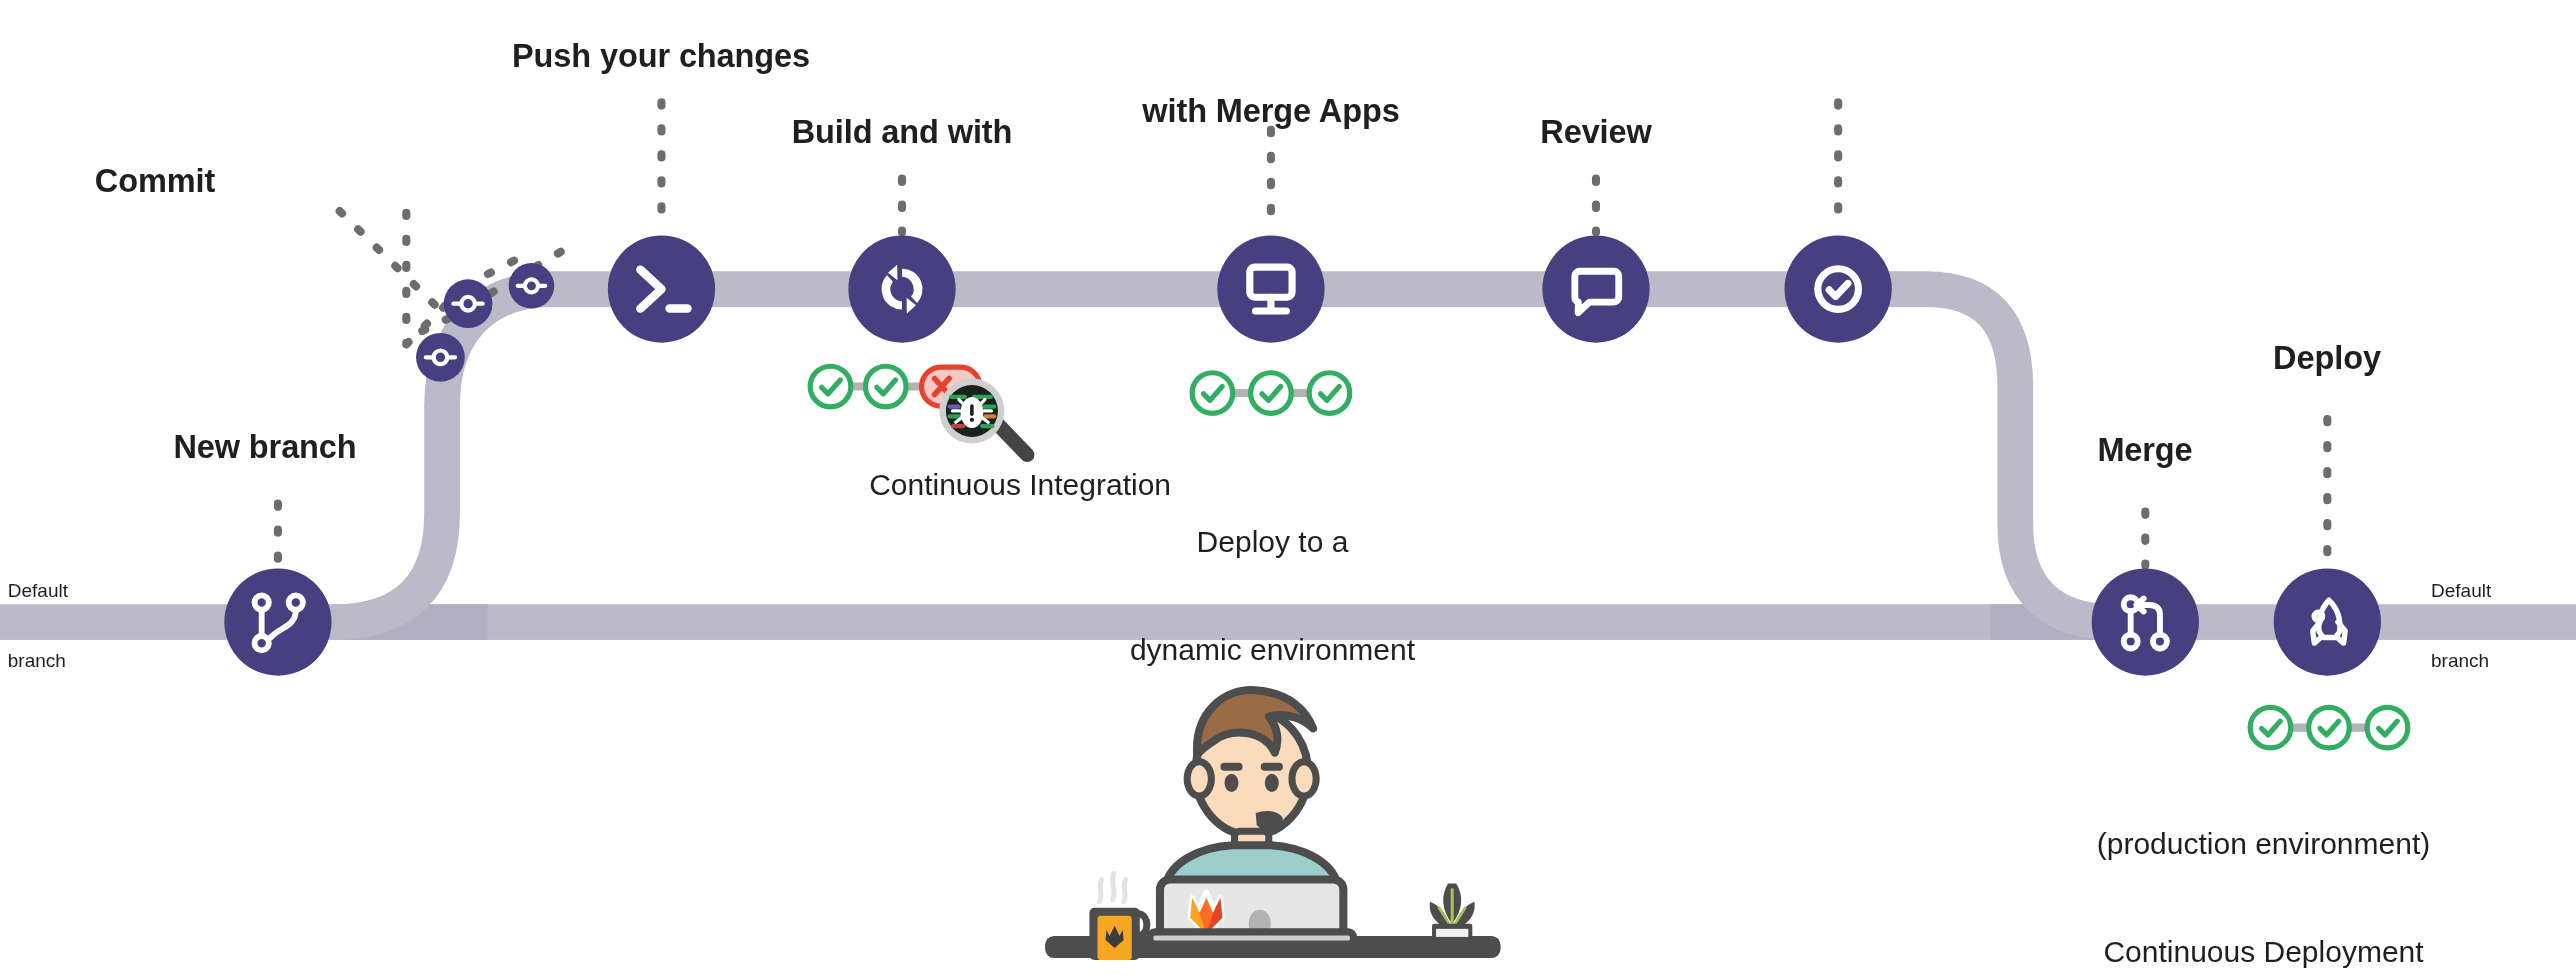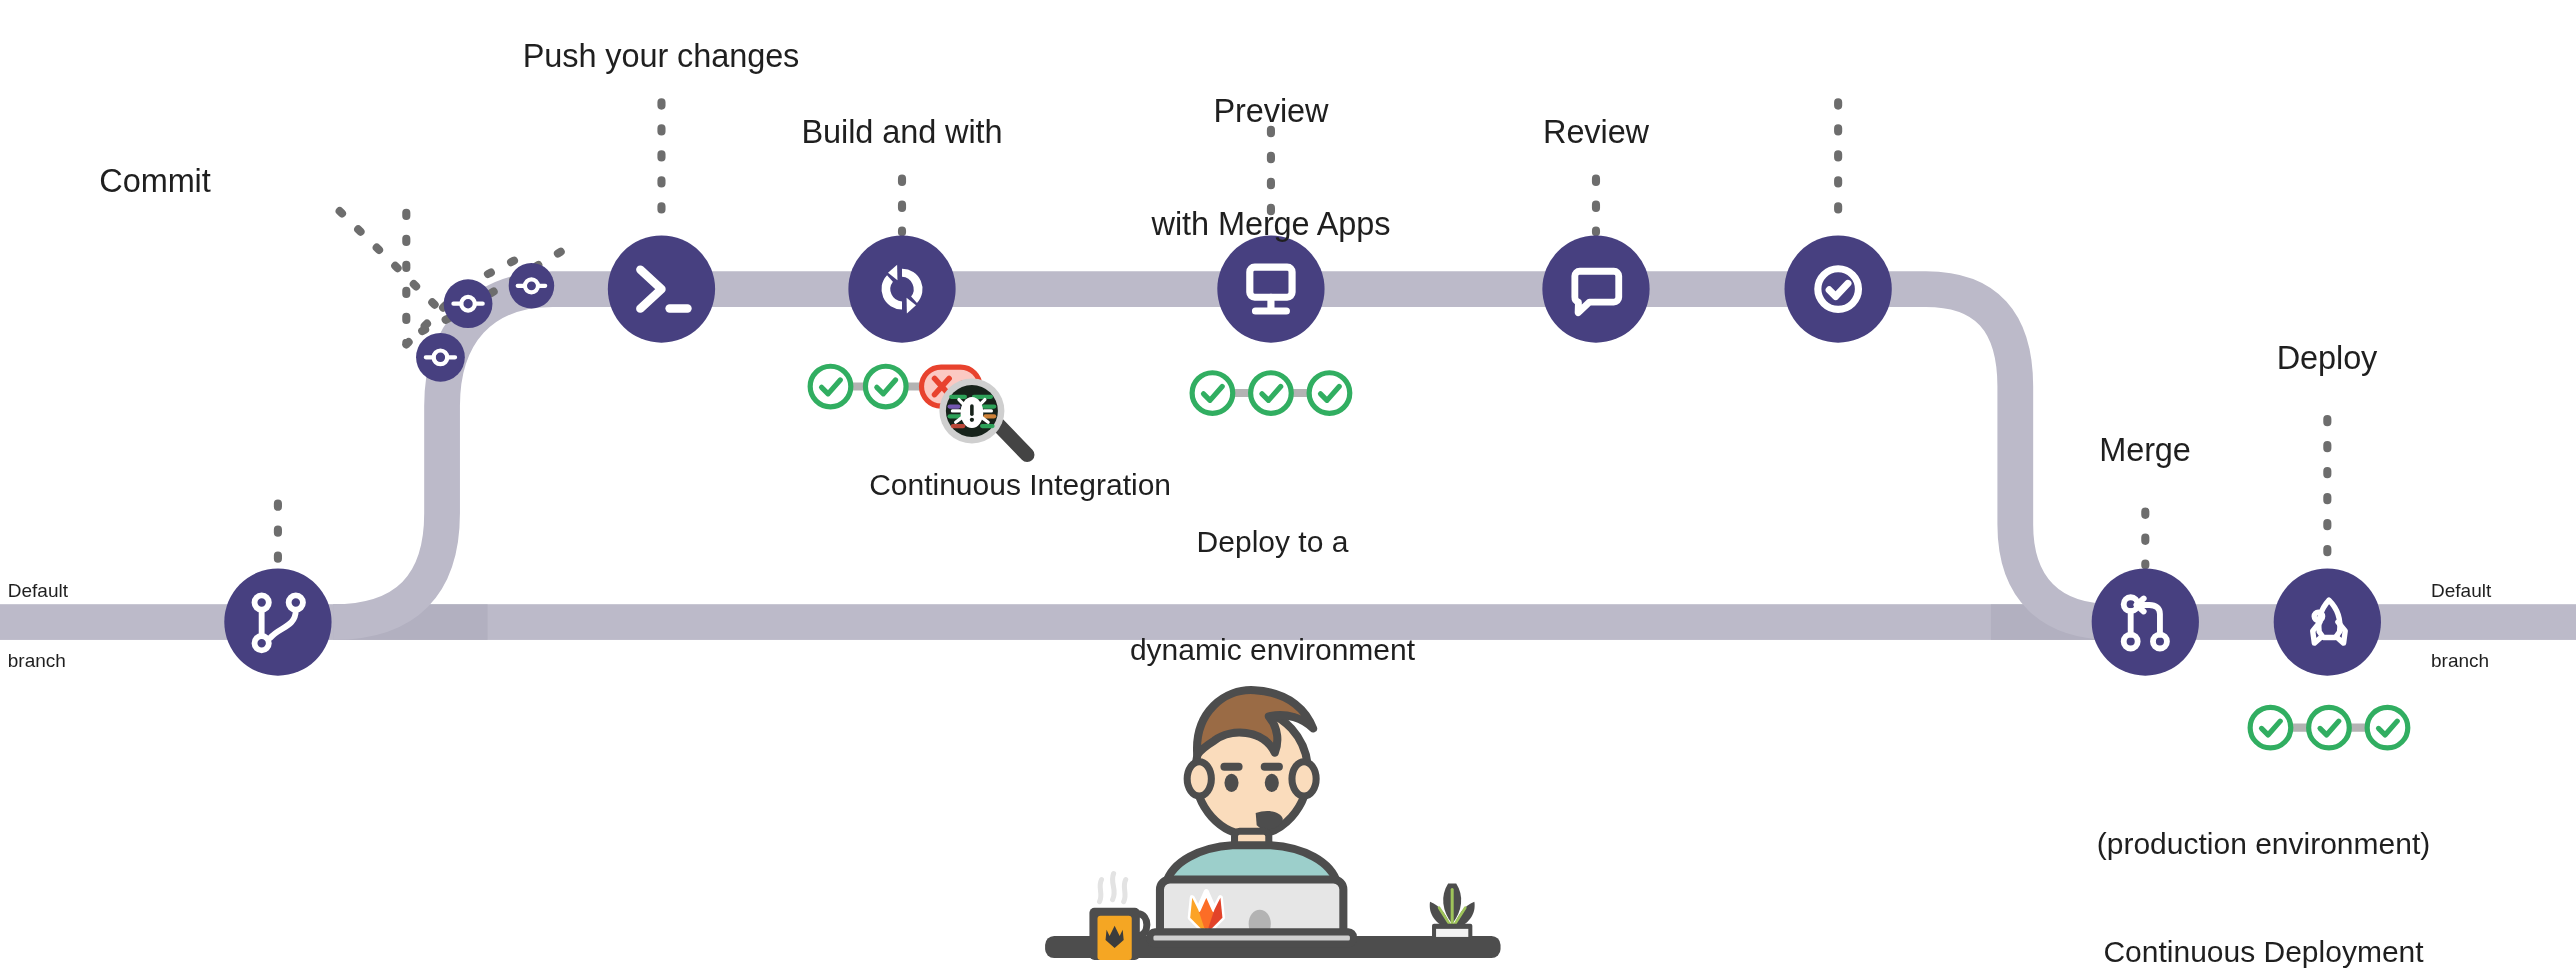--- a/index.html
+++ b/index.html
@@ -22,21 +22,21 @@
     overflow:visible;
   }
   .txt{
     position:absolute;
     color:#1f1f1f;
     white-space:pre;
     line-height:1.16;
   }
   .stage-label{
     font-size:32.5px;
-    font-weight:normal;
+    font-weight:bold;
     text-align:center;
     letter-spacing:-0.1px;
   }
   .caption{
     font-size:30px;
     font-weight:normal;
     text-align:center;
     line-height:1.20;
   }
   .branch-label{
@@ -349,29 +349,29 @@
   <div class="txt branch-label" style="left:7.8px; top:533px; width:150px; text-align:left;">
     <div>Default</div>
     <div>branch</div>
   </div>
 
   <div class="txt branch-label" style="left:2431px; top:533px; width:140px; text-align:left;">
     <div>Default</div>
     <div>branch</div>
   </div>
 
+  <div class="txt stage-label" style="left:83px; top:429px; width:364px;">New branch</div>
 
   <div class="txt stage-label" style="left:-27px; top:163px; width:364px;">Commit</div>
 
   <div class="txt stage-label" style="left:479px; top:38px; width:364px;">Push your changes</div>
 
   <div class="txt stage-label" style="left:720px; top:114px; width:364px;">Build and with</div>
 
   <div class="txt stage-label" style="left:1089px; top:18px; width:364px;">
-    <div>Preview</div>
     <div>with Merge Apps</div>
   </div>
 
   <div class="txt stage-label" style="left:1414px; top:114px; width:364px;">Review</div>
 
 
   <div class="txt stage-label" style="left:1963px; top:432px; width:364px;">Merge</div>
 
   <div class="txt stage-label" style="left:2145px; top:340px; width:364px;">Deploy</div>
 

